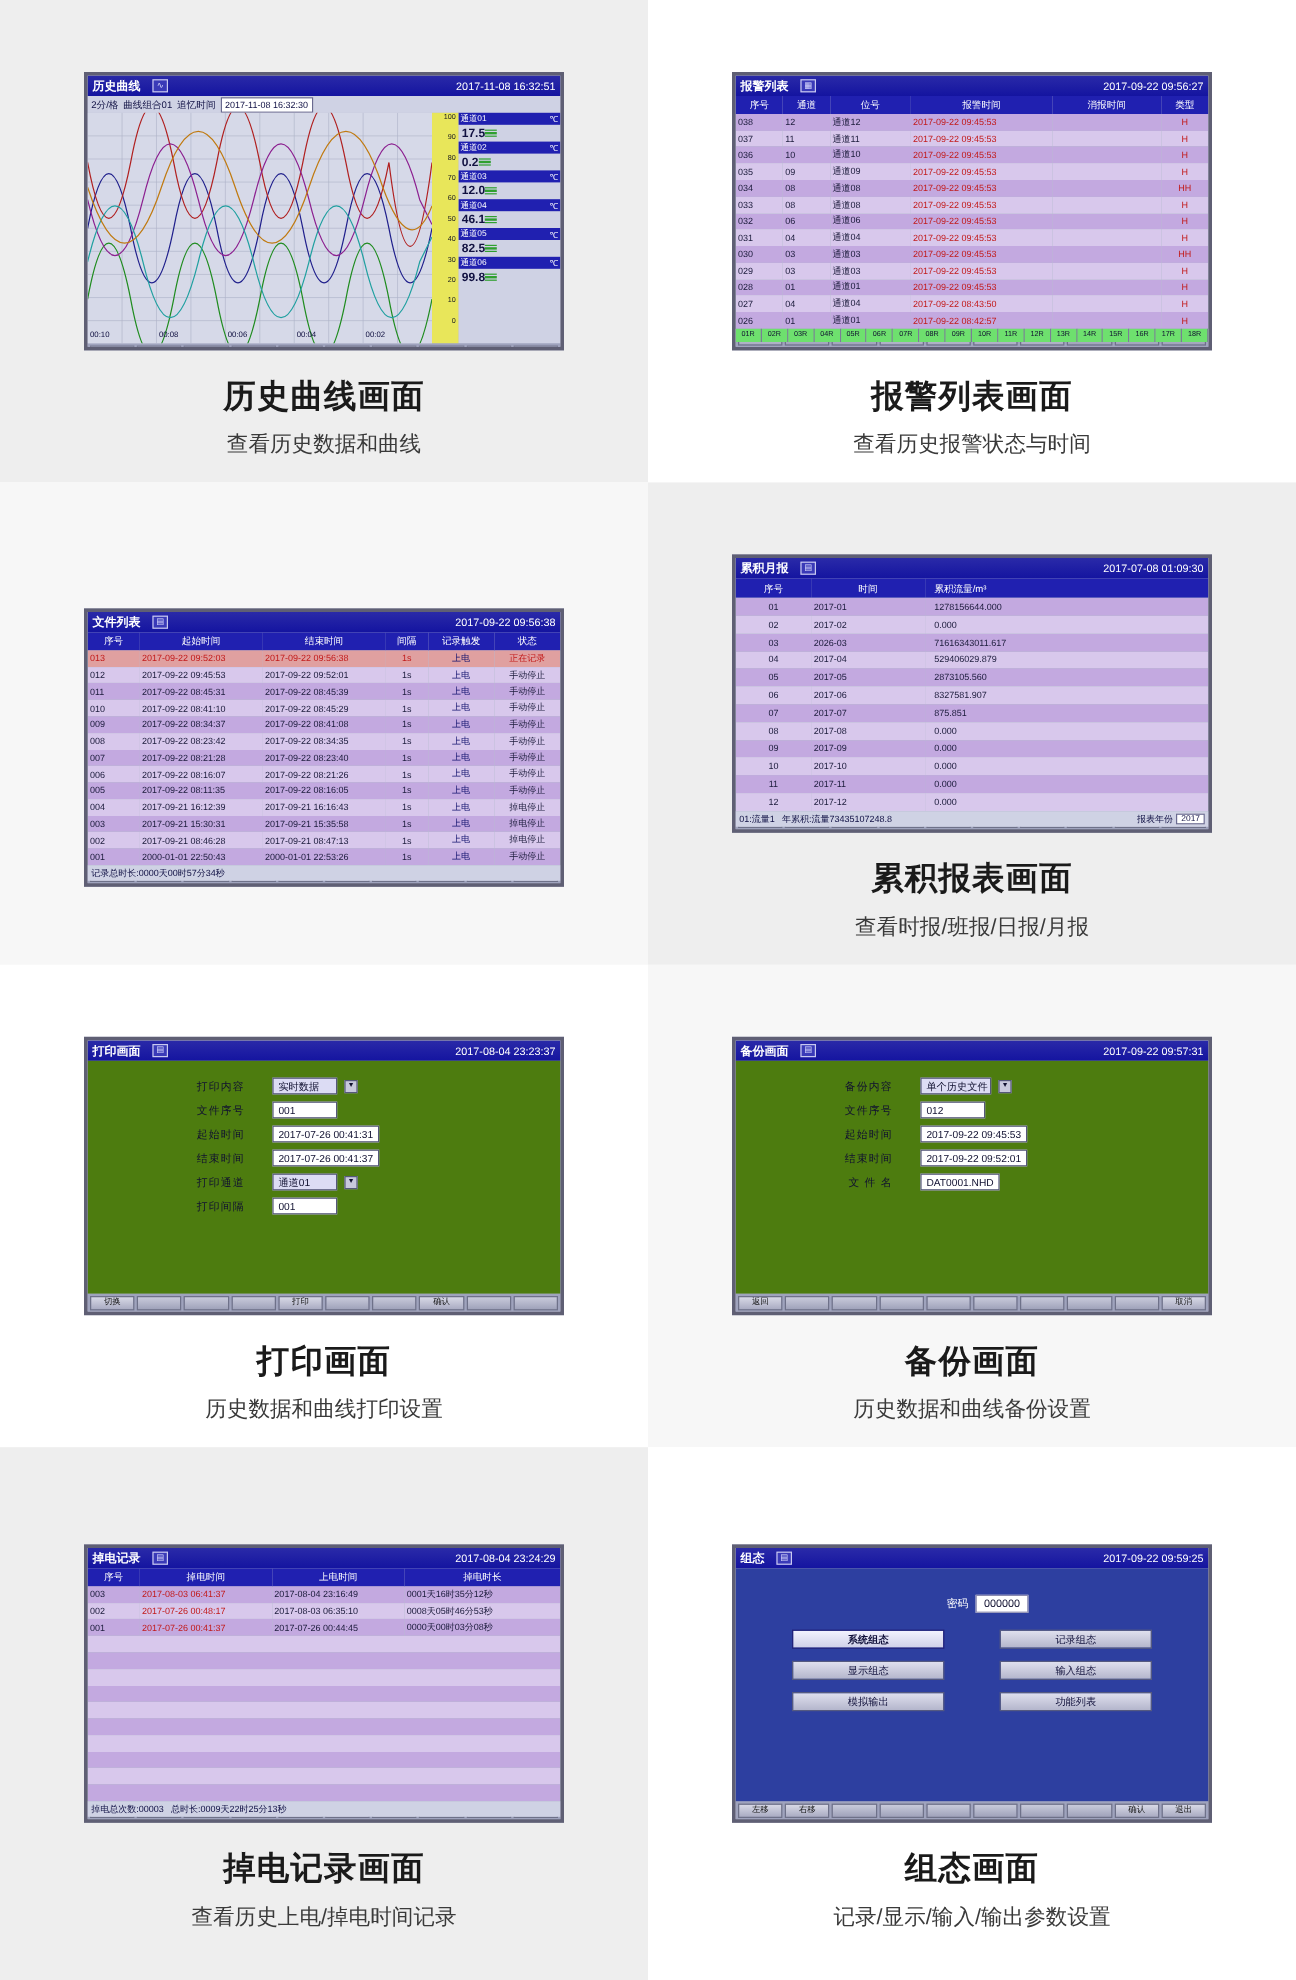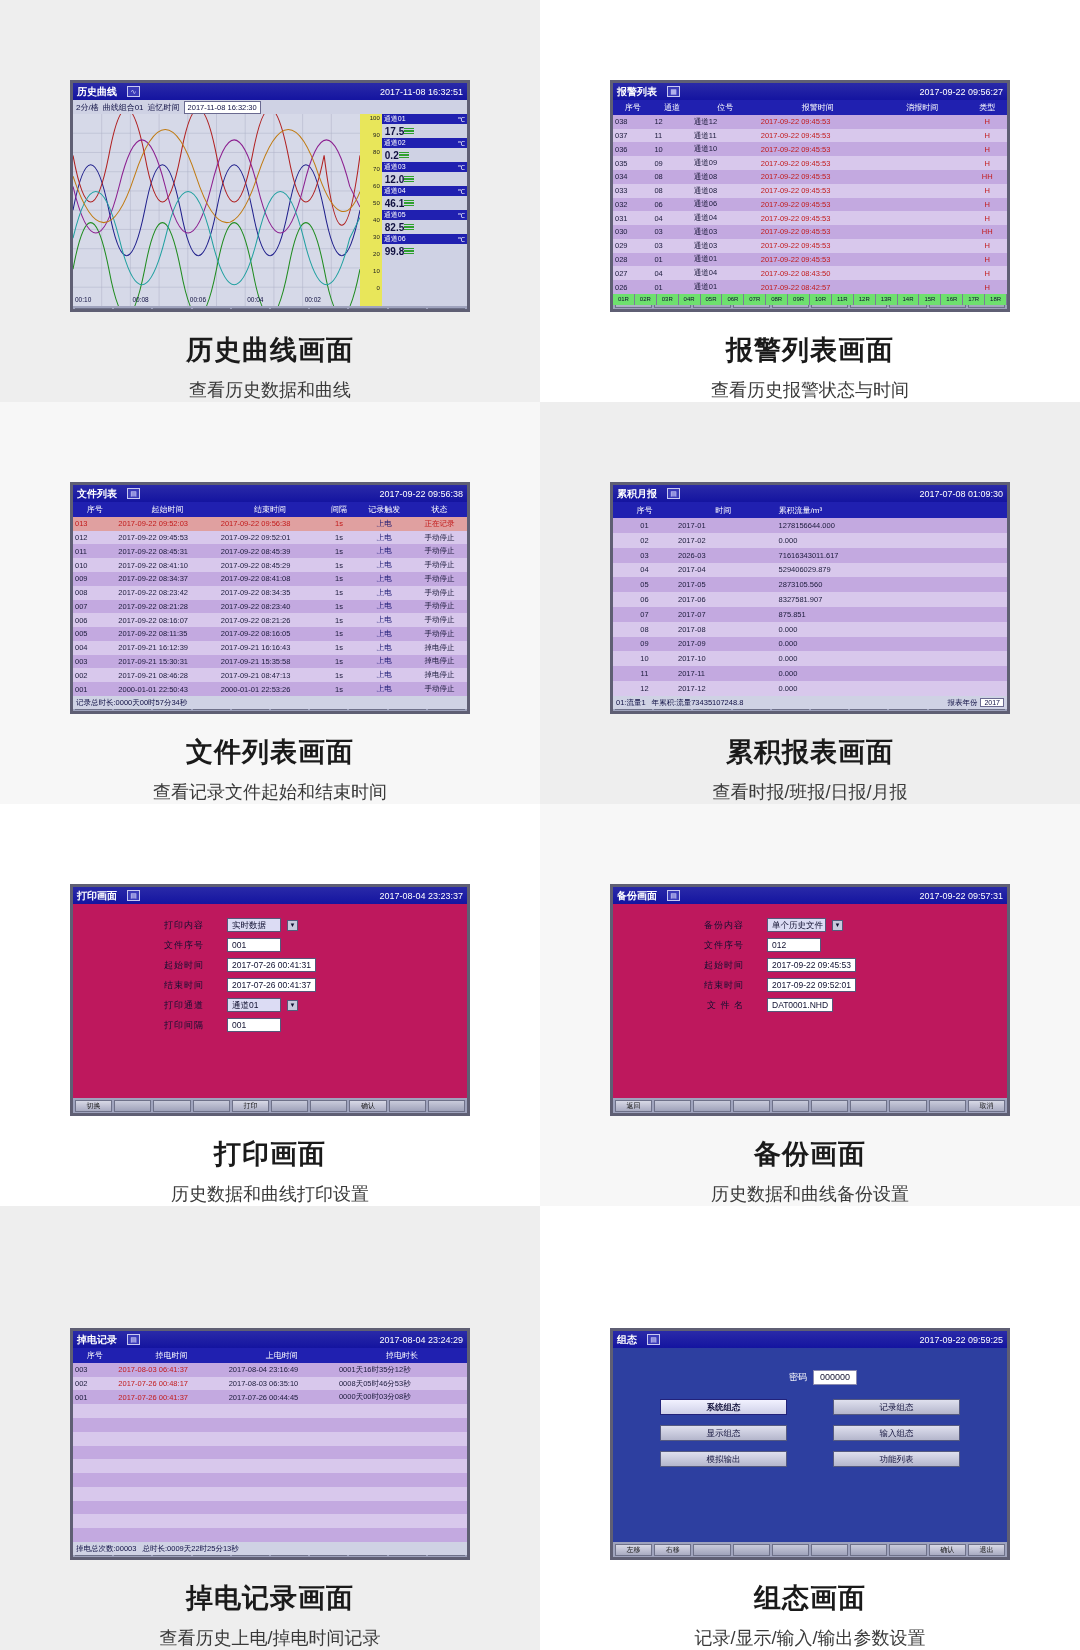--- a/index.html
+++ b/index.html
@@ -13,21 +13,21 @@
     display: grid;
     grid-template-columns: 540px 540px;
     grid-template-rows: 402px 402px 402px 444px;
     width: 1080px;
   }
   .cell {
     position: relative;
     display: flex;
     flex-direction: column;
     align-items: center;
-    justify-content: flex-end;
+    justify-content: center;
     padding-top: 40px;
   }
   .bg-a { background: #eeeeee; }
   .bg-b { background: #f7f7f7; }
   .bg-c { background: #ffffff; }
 
   .caption {
     text-align: center;
     margin-top: 20px;
   }
@@ -190,21 +190,21 @@
 
   .footnote {
     height: 13px; background: #cfd2e4; display: flex; align-items: center;
     font-size: 7.5px; color: #101044; padding: 0 3px; gap: 6px;
   }
   .footnote .right { margin-left: auto; display: flex; align-items: center; gap: 3px;}
   .fn-field { background:#fff; border:1px solid #6a6a90; padding:0 3px; font-size:7px;}
 
   
   .form-area {
-    height: 100%; background: #be185d; padding: 14px 0 0 0;
+    height: 100%; background: #4d7c0f; padding: 14px 0 0 0;
     display: flex; flex-direction: column; align-items: center;
   }
   .form-row {
     display: flex; align-items: center; margin-bottom: 6px; font-size: 9px; color: #101030;
     width: 260px;
   }
   .form-label { width: 72px; text-align: right; padding-right: 8px; letter-spacing: 1px; }
   .form-val {
     background: #ffffff; border: 1px solid #55587a; min-width: 54px;
     padding: 0 4px; font-size: 8.5px; line-height: 13px; height: 14px;
@@ -724,24 +724,20 @@
         <div class="btn empty"></div>
         <div class="btn">上移</div>
         <div class="btn">下移</div>
         <div class="btn">上翻页</div>
         <div class="btn">下翻页</div>
         <div class="btn">曲线</div>
         <div class="btn empty"></div>
         <div class="btn">备份</div>
       </div>
     </div>
-    <div class="caption">
-      <div class="cap-title">文件列表画面</div>
-      <div class="cap-sub">查看记录文件起始和结束时间</div>
-    </div>
   </div>
 
   <div class="cell bg-a">
     <div class="screen">
       <div class="titlebar">
         <span class="tb-title">累积月报</span>
         <span class="tb-icon">▤</span>
         <span class="tb-time">2017-07-08 01:09:30</span>
       </div>
       <div class="body-area">

